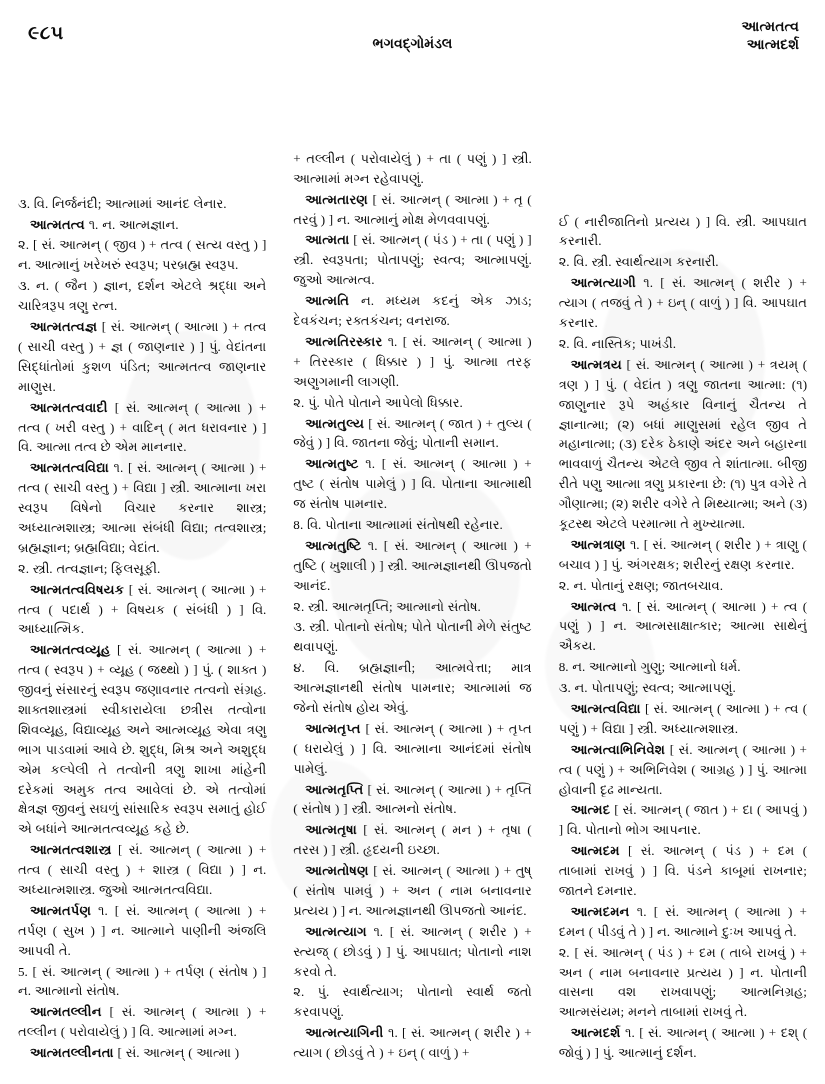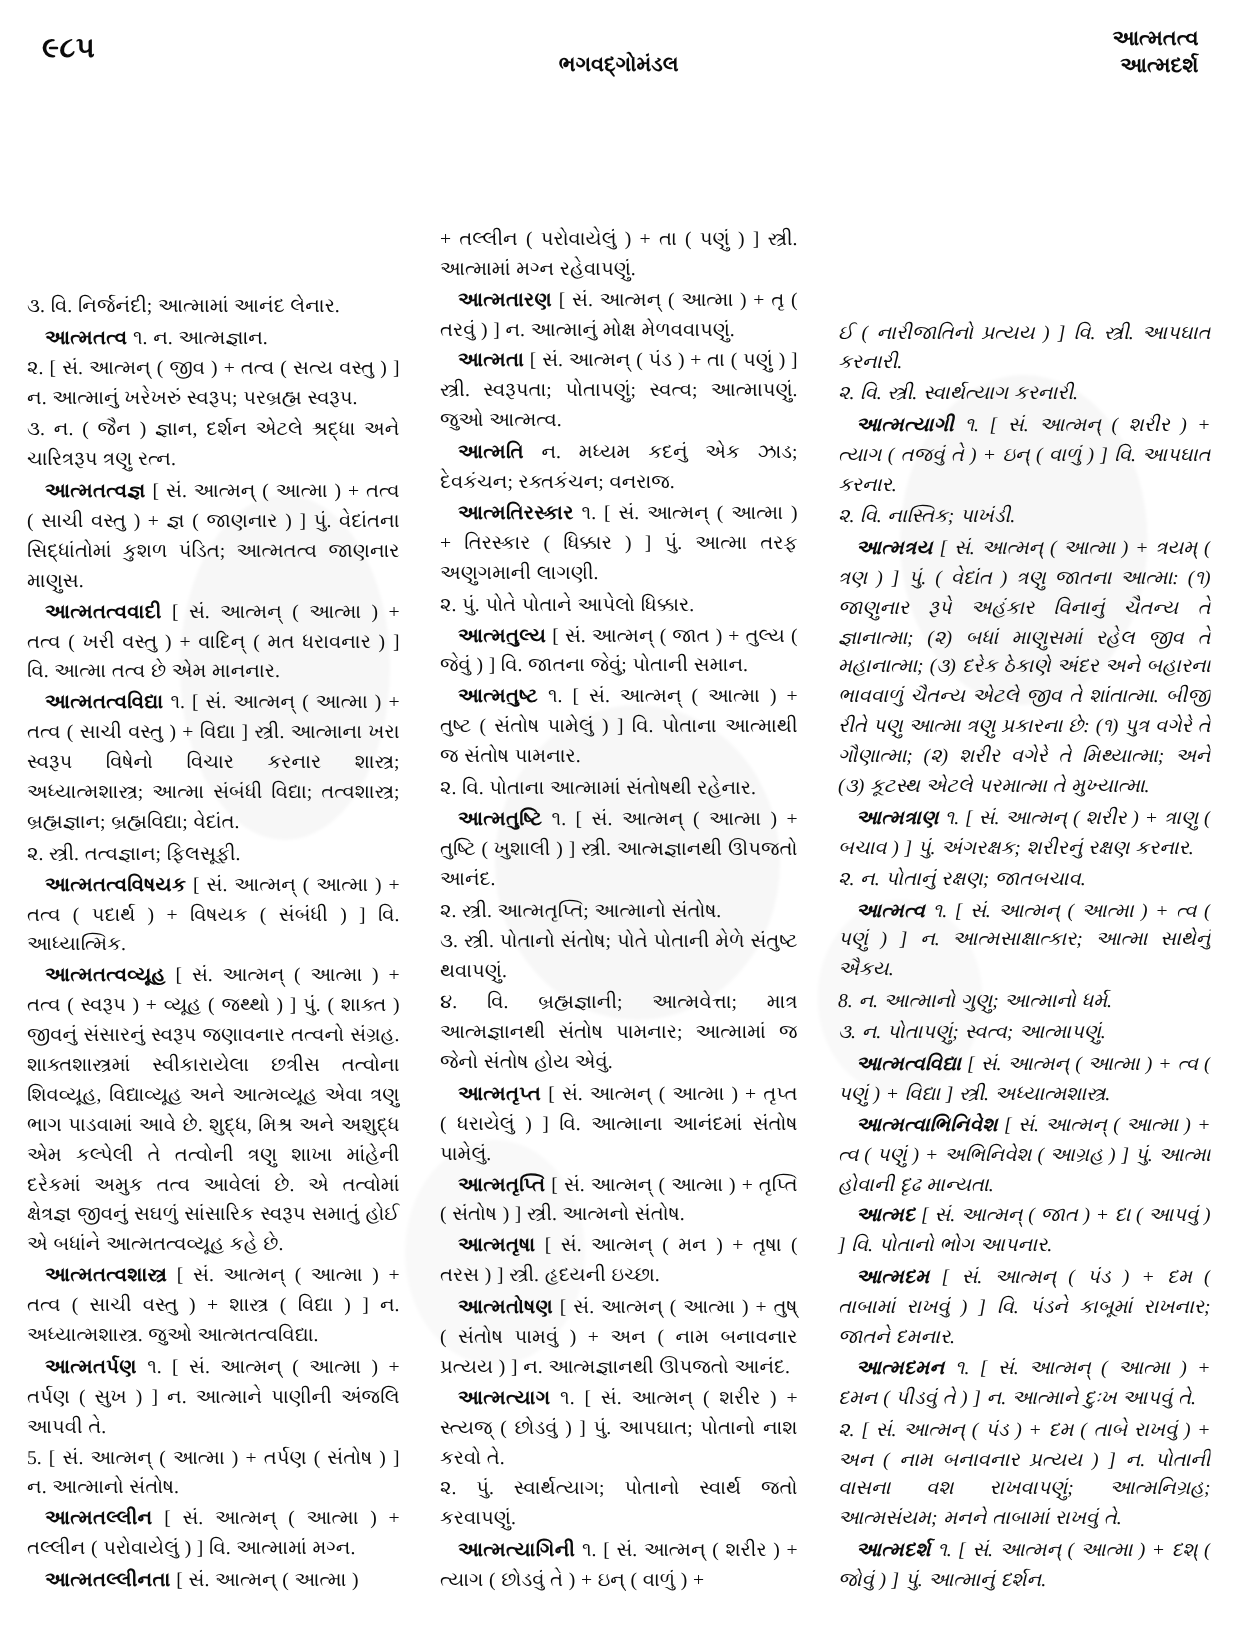--- a/index.html
+++ b/index.html
@@ -87,21 +87,21 @@
     box-sizing: border-box;
     font-size: 13.1px;
     line-height: 1.52;
     text-align: justify;
     text-justify: inter-word;
     overflow: hidden;
     word-spacing: 0.5px;
   }
   .col-1 { width: 262px; padding-right: 13px; }
   .col-2 { width: 265px; padding-left: 13px; padding-right: 13px; }
-  .col-3 { width: 262px; padding-left: 13px; font-style: italic; }
+  .col-3 { width: 262px; padding-left: 13px; }
 
   .rule {
     width: 1px;
     background: #111;
     margin-top: 2px;
     margin-bottom: 22px;
     flex: 0 0 1px;
   }
 
   
@@ -159,21 +159,21 @@
     <div class="rule"></div>
     <div class="col col-2">
         <p class="entry cont"><span>+ તલ્લીન ( પરોવાયેલું ) + તા ( પણું ) ] સ્ત્રી. આત્મામાં મગ્ન રહેવાપણું.</span></p>
         <p class="entry"><span class="headword">આત્મતારણ</span><span> [ સં. આત્મન્ ( આત્મા ) + તૃ ( તરવું ) ] ન. આત્માનું મોક્ષ મેળવવાપણું.</span></p>
         <p class="entry"><span class="headword">આત્મતા</span><span> [ સં. આત્મન્ ( પંડ ) + તા ( પણું ) ] સ્ત્રી. સ્વરૂપતા; પોતાપણું; સ્વત્વ; આત્માપણું. જુઓ આત્મત્વ.</span></p>
         <p class="entry"><span class="headword">આત્મતિ</span><span> ન. મધ્યમ કદનું એક ઝાડ; દેવકંચન; રક્તકંચન; વનરાજ.</span></p>
         <p class="entry"><span class="headword">આત્મતિરસ્કાર</span><span> ૧. [ સં. આત્મન્ ( આત્મા ) + તિરસ્કાર ( ધિક્કાર ) ] પું. આત્મા તરફ અણુગમાની લાગણી.</span></p>
         <p class="entry cont"><span>૨. પું. પોતે પોતાને આપેલો ધિક્કાર.</span></p>
         <p class="entry"><span class="headword">આત્મતુલ્ય</span><span> [ સં. આત્મન્ ( જાત ) + તુલ્ય ( જેવું ) ] વિ. જાતના જેવું; પોતાની સમાન.</span></p>
         <p class="entry"><span class="headword">આત્મતુષ્ટ</span><span> ૧. [ સં. આત્મન્ ( આત્મા ) + તુષ્ટ ( સંતોષ પામેલું ) ] વિ. પોતાના આત્માથી જ સંતોષ પામનાર.</span></p>
-        <p class="entry cont"><span>૨. વિ. પોતાના આત્મામાં સંતોષથી રહેનાર.</span></p>
+        <p class="entry cont"><span>8. વિ. પોતાના આત્મામાં સંતોષથી રહેનાર.</span></p>
         <p class="entry"><span class="headword">આત્મતુષ્ટિ</span><span> ૧. [ સં. આત્મન્ ( આત્મા ) + તુષ્ટિ ( ખુશાલી ) ] સ્ત્રી. આત્મજ્ઞાનથી ઊપજતો આનંદ.</span></p>
         <p class="entry cont"><span>૨. સ્ત્રી. આત્મતૃપ્તિ; આત્માનો સંતોષ.</span></p>
         <p class="entry cont"><span>૩. સ્ત્રી. પોતાનો સંતોષ; પોતે પોતાની મેળે સંતુષ્ટ થવાપણું.</span></p>
         <p class="entry cont"><span>૪. વિ. બ્રહ્મજ્ઞાની; આત્મવેત્તા; માત્ર આત્મજ્ઞાનથી સંતોષ પામનાર; આત્મામાં જ જેનો સંતોષ હોય એવું.</span></p>
         <p class="entry"><span class="headword">આત્મતૃપ્ત</span><span> [ સં. આત્મન્ ( આત્મા ) + તૃપ્ત ( ધરાયેલું ) ] વિ. આત્માના આનંદમાં સંતોષ પામેલું.</span></p>
         <p class="entry"><span class="headword">આત્મતૃપ્તિ</span><span> [ સં. આત્મન્ ( આત્મા ) + તૃપ્તિ ( સંતોષ ) ] સ્ત્રી. આત્મનો સંતોષ.</span></p>
         <p class="entry"><span class="headword">આત્મતૃષા</span><span> [ સં. આત્મન્ ( મન ) + તૃષા ( તરસ ) ] સ્ત્રી. હૃદયની ઇચ્છા.</span></p>
         <p class="entry"><span class="headword">આત્મતોષણ</span><span> [ સં. આત્મન્ ( આત્મા ) + તુષ્ ( સંતોષ પામવું ) + અન ( નામ બનાવનાર પ્રત્યય ) ] ન. આત્મજ્ઞાનથી ઊપજતો આનંદ.</span></p>
         <p class="entry"><span class="headword">આત્મત્યાગ</span><span> ૧. [ સં. આત્મન્ ( શરીર ) + સ્ત્યજ્ ( છોડવું ) ] પું. આપઘાત; પોતાનો નાશ કરવો તે.</span></p>
         <p class="entry cont"><span>૨. પું. સ્વાર્થત્યાગ; પોતાનો સ્વાર્થ જતો કરવાપણું.</span></p>

